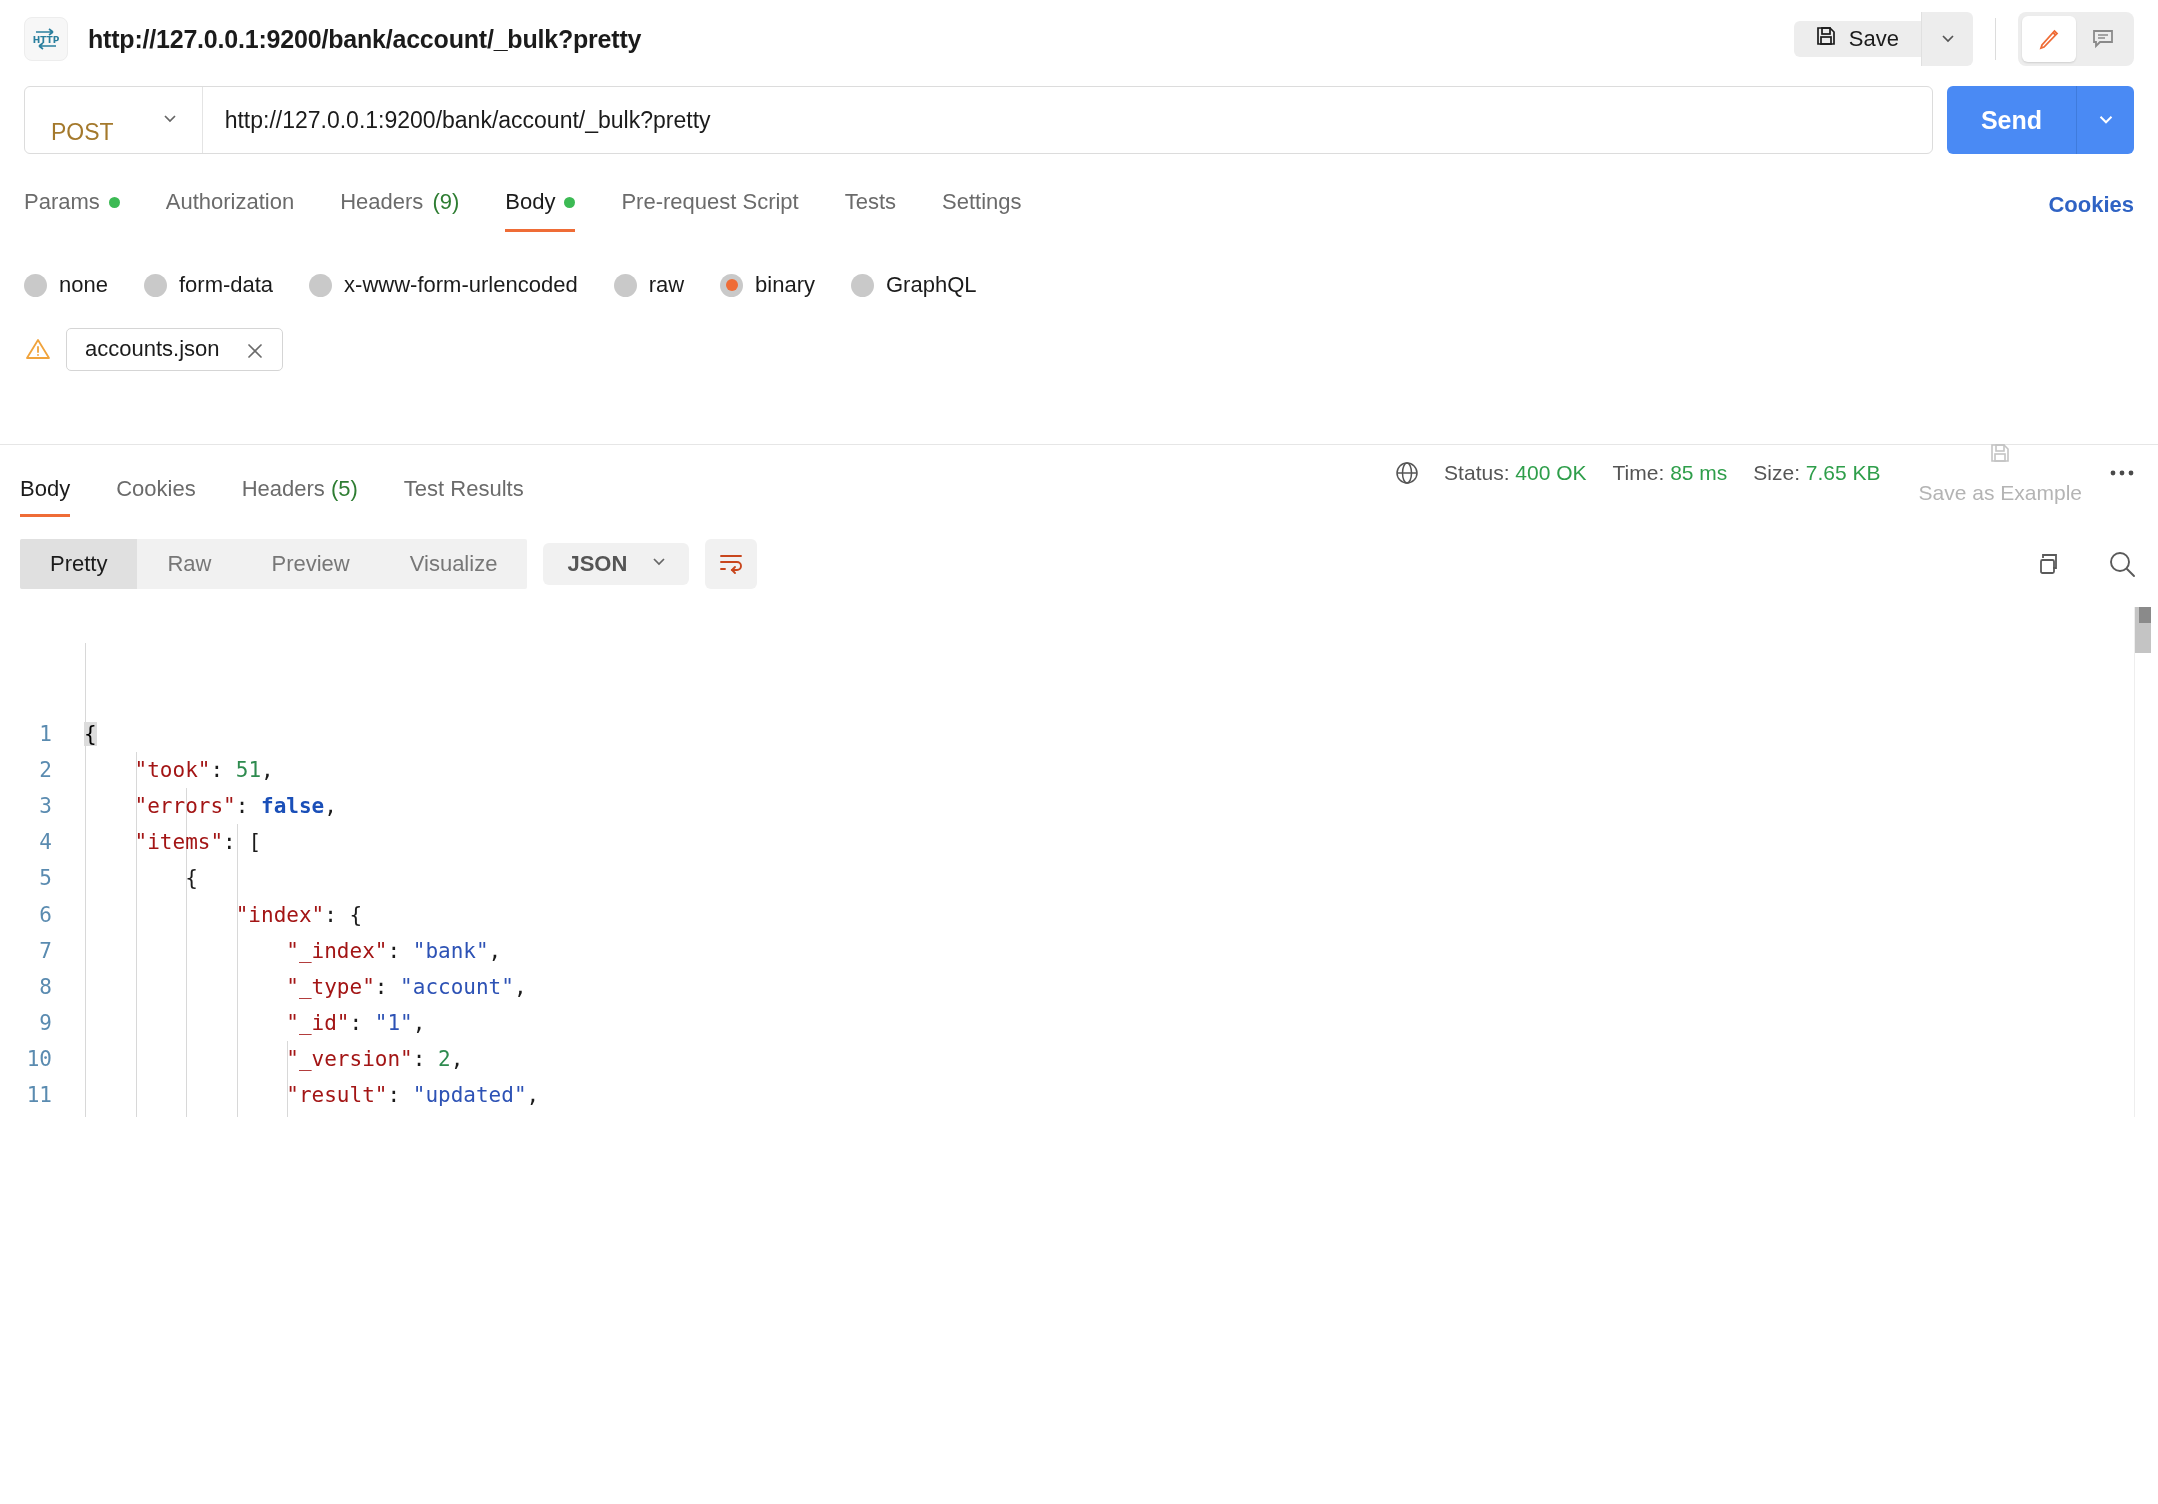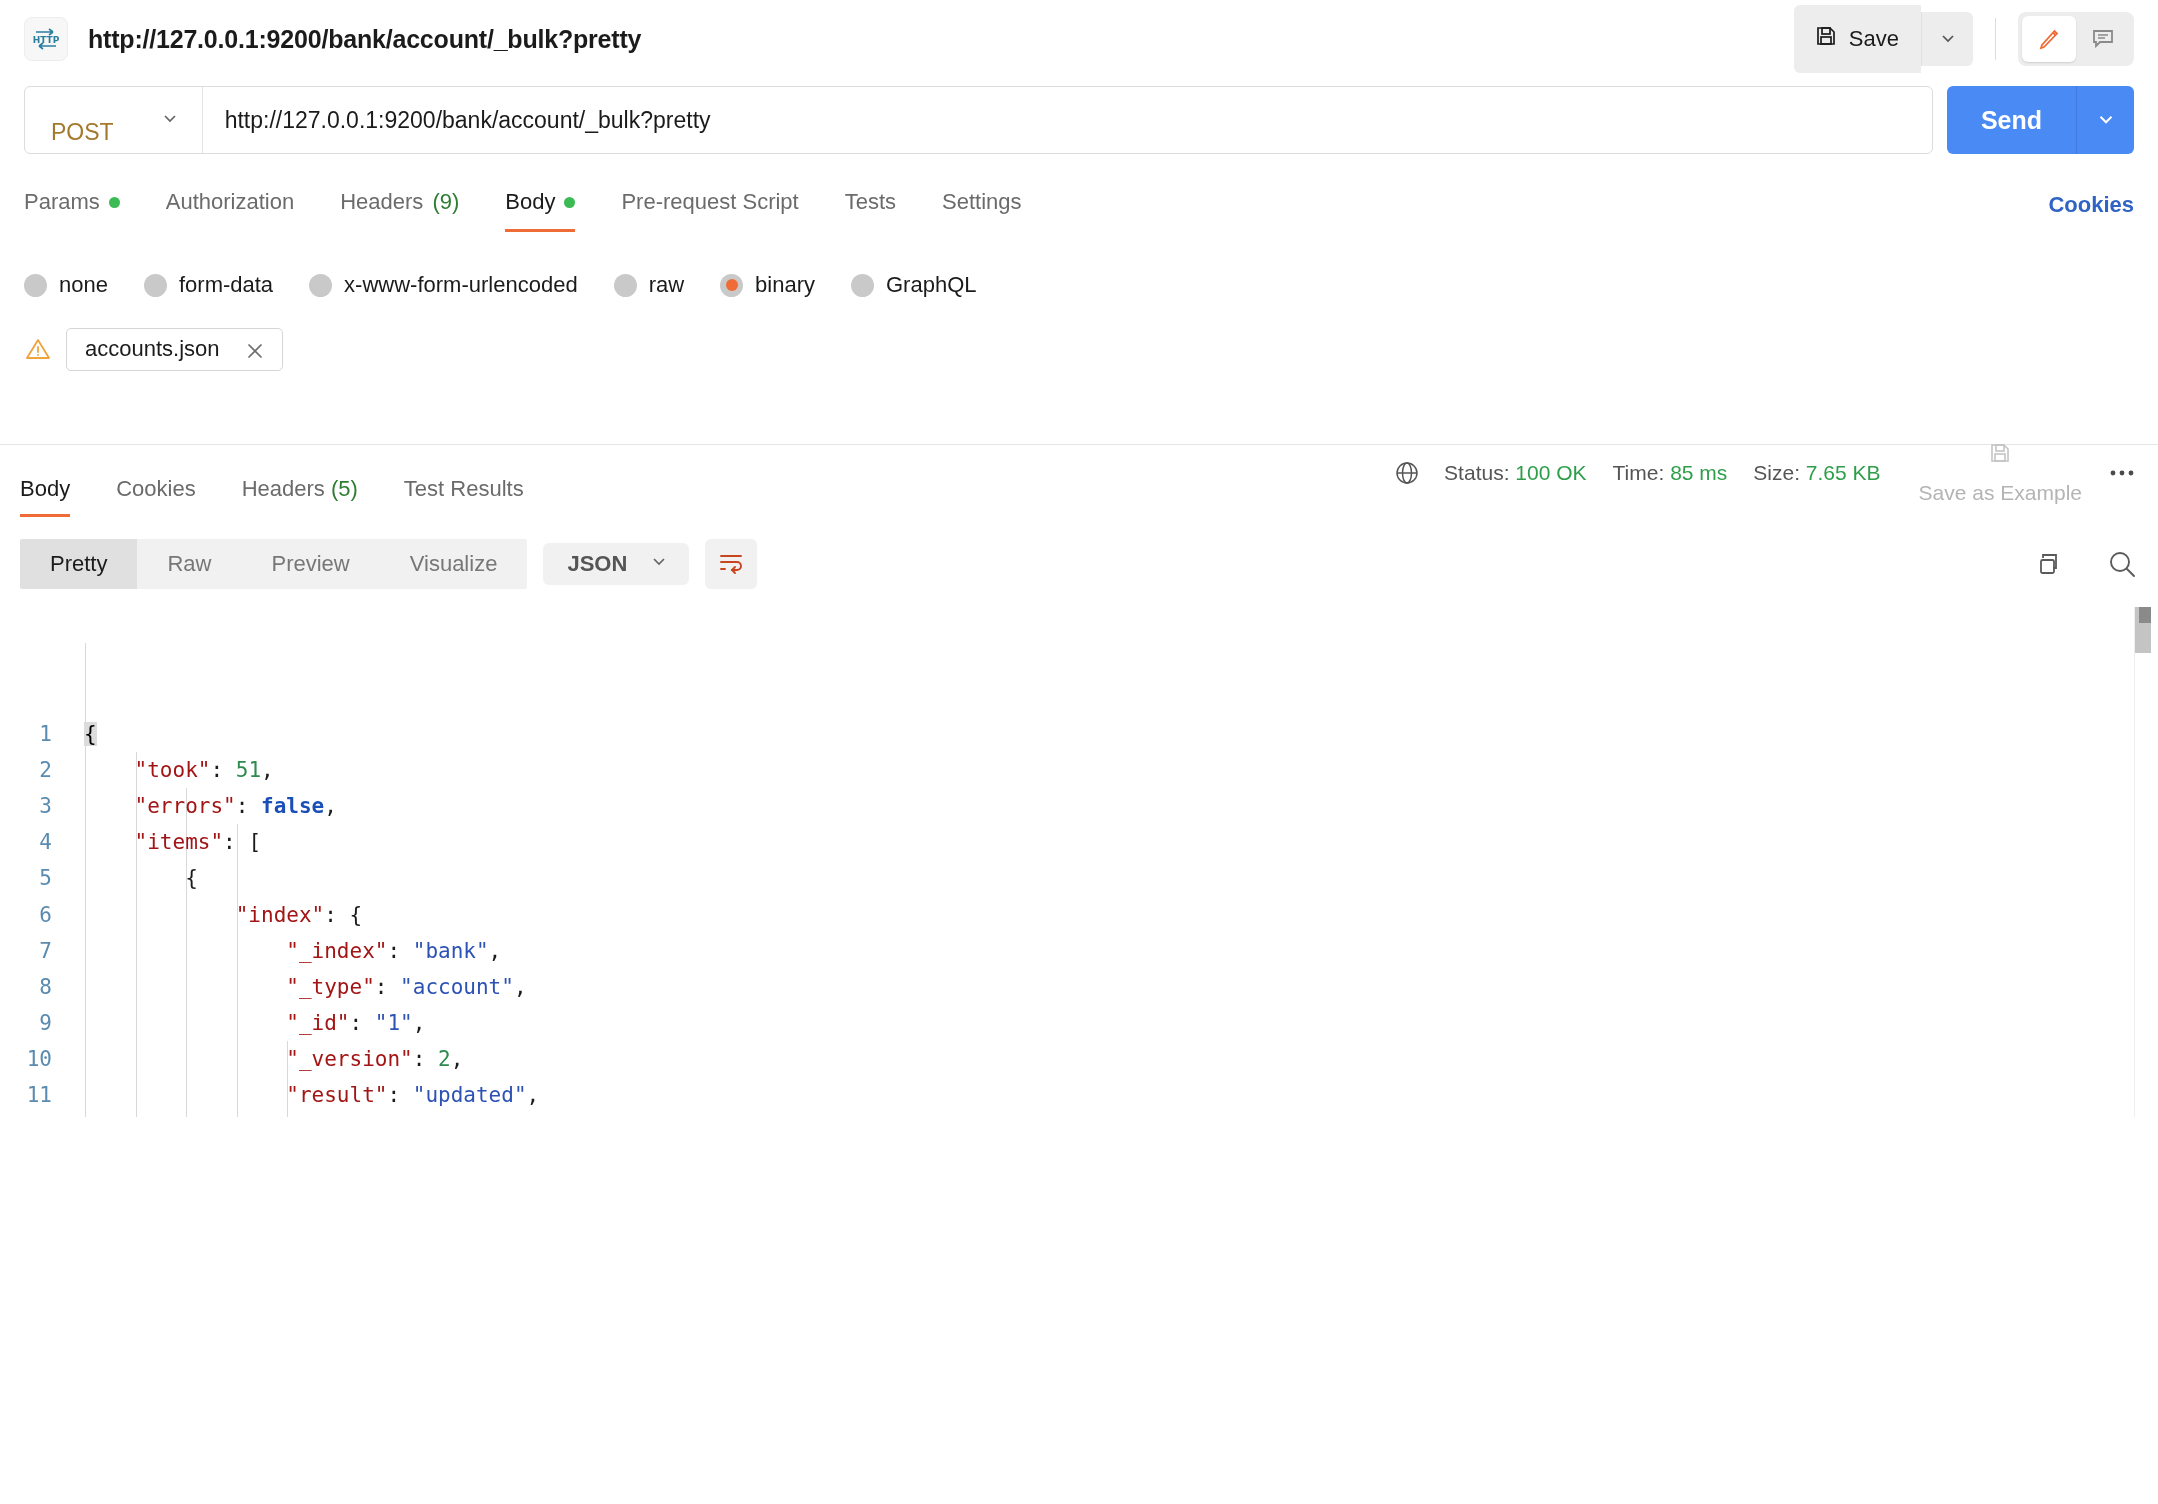--- a/index.html
+++ b/index.html
@@ -27,21 +27,21 @@
   .req-title {
     margin-left: 20px;
     font-size: 25px; font-weight: bold; color: #1b1b1b;
     letter-spacing: -0.2px; white-space: nowrap;
   }
   .topbar-right {
     margin-left: auto; display: flex; align-items: center;
   }
   .save-group { display: flex; align-items: center; }
   .save-btn {
-    height: 68px; background: #ededed; border: none;
+    height: 36px; background: #ededed; border: none;
     border-radius: 6px 0 0 6px;
     display: flex; align-items: center; gap: 11px;
     padding: 0 22px 0 20px;
     font-size: 22px; color: #1b1b1b;
     font-family: "Liberation Sans", sans-serif;
     cursor: pointer;
   }
   .save-caret {
     height: 54px; width: 52px; background: #ededed;
     border: none; border-left: 1px solid #e0e0e0;
@@ -403,21 +403,21 @@
   <div class="resp-meta">
     <span class="globe">
       <svg width="30" height="30" viewBox="0 0 30 30" fill="none" stroke="#555" stroke-width="1.5">
         <circle cx="15" cy="15" r="10"></circle>
         <ellipse cx="15" cy="15" rx="4.5" ry="10"></ellipse>
         <path d="M5 15h20"></path>
       </svg>
     </span>
     <span class="meta-item">
       <span>Status:</span>
-      <span class="meta-val">100 OK</span>
+      <span class="meta-val">400 OK</span>
     </span>
     <span class="meta-item">
       <span>Time:</span>
       <span class="meta-val">85 ms</span>
     </span>
     <span class="meta-item">
       <span>Size:</span>
       <span class="meta-val">7.65 KB</span>
     </span>
     <span class="save-example">

